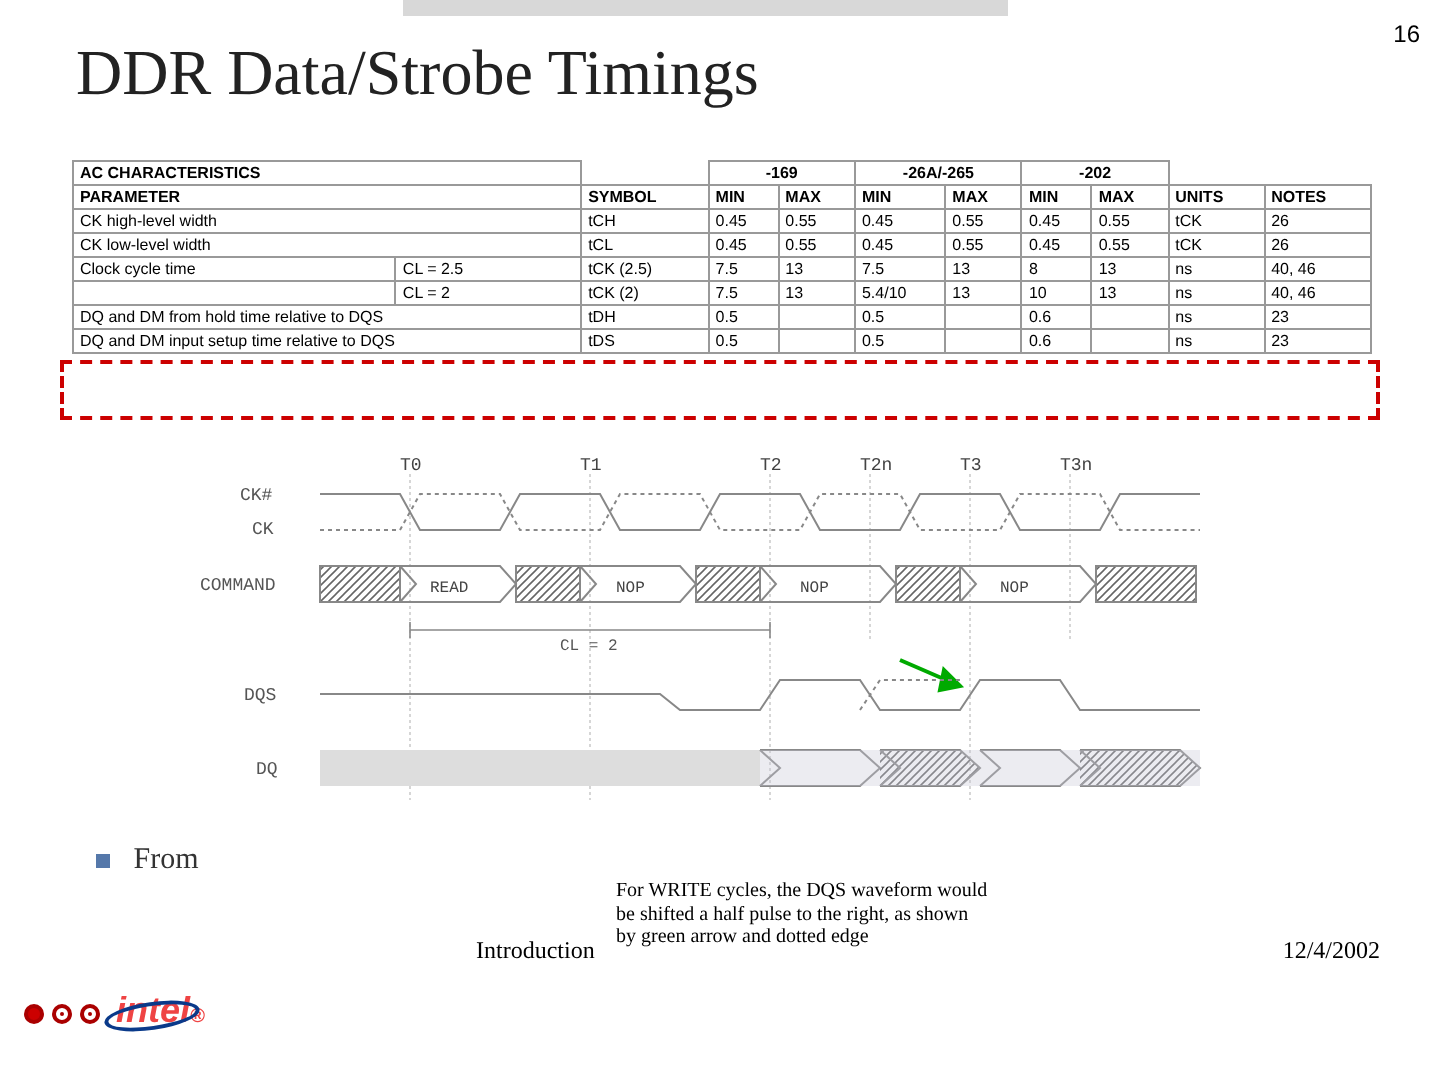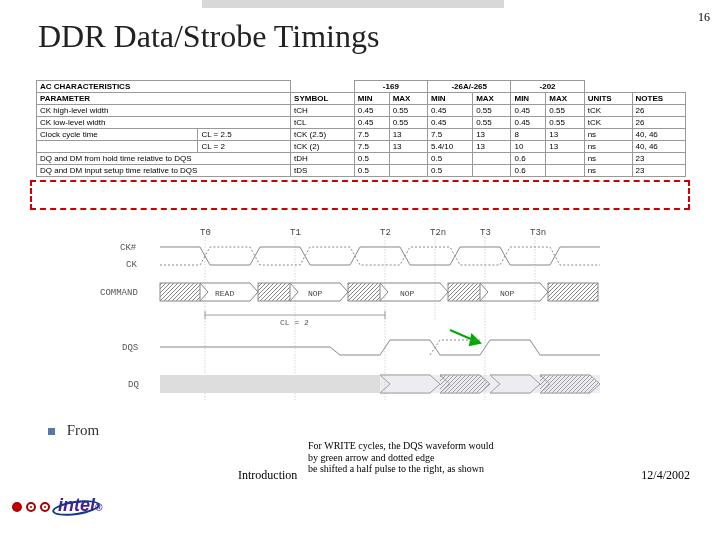--- a/index.html
+++ b/index.html
@@ -15,21 +15,21 @@
     position: absolute;
     top: 0; left: 0; right: 0;
     height: 8px;
     background: linear-gradient(to right, #fff 0%, #fff 28%, #d8d8d8 28%, #d8d8d8 70%, #fff 70%);
   }
   .page-num {
     position: absolute;
     top: 10px;
     right: 10px;
     font-size: 12px;
-    font-family: Liberation Serif, serif;
+    font-family: Liberation Sans, sans-serif;
   }
   .title {
     position: absolute;
     top: 18px;
     left: 38px;
     font-family: "Comic Sans MS", cursive;
     font-size: 32px;
     color: #222;
   }
   .table-img {
@@ -133,21 +133,21 @@
   }
   .footer-dots .dot.on { background: #c00; }
   .footer-dots .dot.on::after { display: none; }
   .intel {
     position: absolute;
     left: 58px;
     bottom: 24px;
     font-family: Arial, sans-serif;
     font-weight: bold;
     font-style: italic;
-    color: #4c1d95;
+    color: #ef4444;
     font-size: 18px;
   }
   .intel .ring {
     position: absolute;
     left: -6px; top: 6px;
     width: 48px; height: 14px;
     border: 2px solid #0a3a8a;
     border-radius: 50%;
     transform: rotate(-8deg);
   }
@@ -344,22 +344,22 @@
 </div>
 
 <div class="bullet-row">
   <span class="sq"></span>
   <span>From </span>
   <span style="color:#fff;background:#fff;">......... ........</span>
 </div>
 
 <div class="note">
   <div>For WRITE cycles, the DQS waveform would</div>
+  <div>be shifted a half pulse to the right, as shown</div>
   <div>by green arrow and dotted edge</div>
-  <div>be shifted a half pulse to the right, as shown</div>
 </div>
 
 <div class="intro">Introduction</div>
 <div class="date">12/4/2002</div>
 
 <div class="footer-dots">
   <div class="dot on"></div>
     <div class="dot"></div>
     <div class="dot"></div>
 </div>

